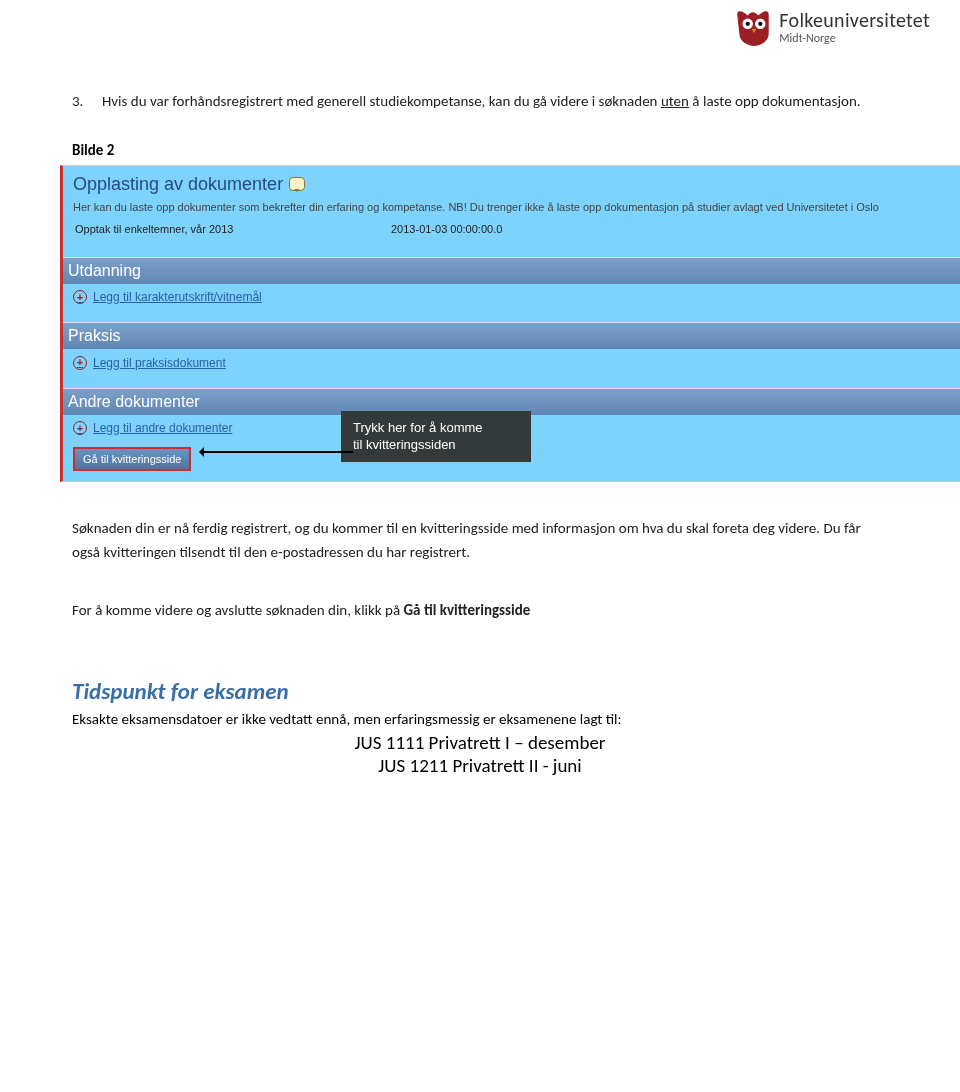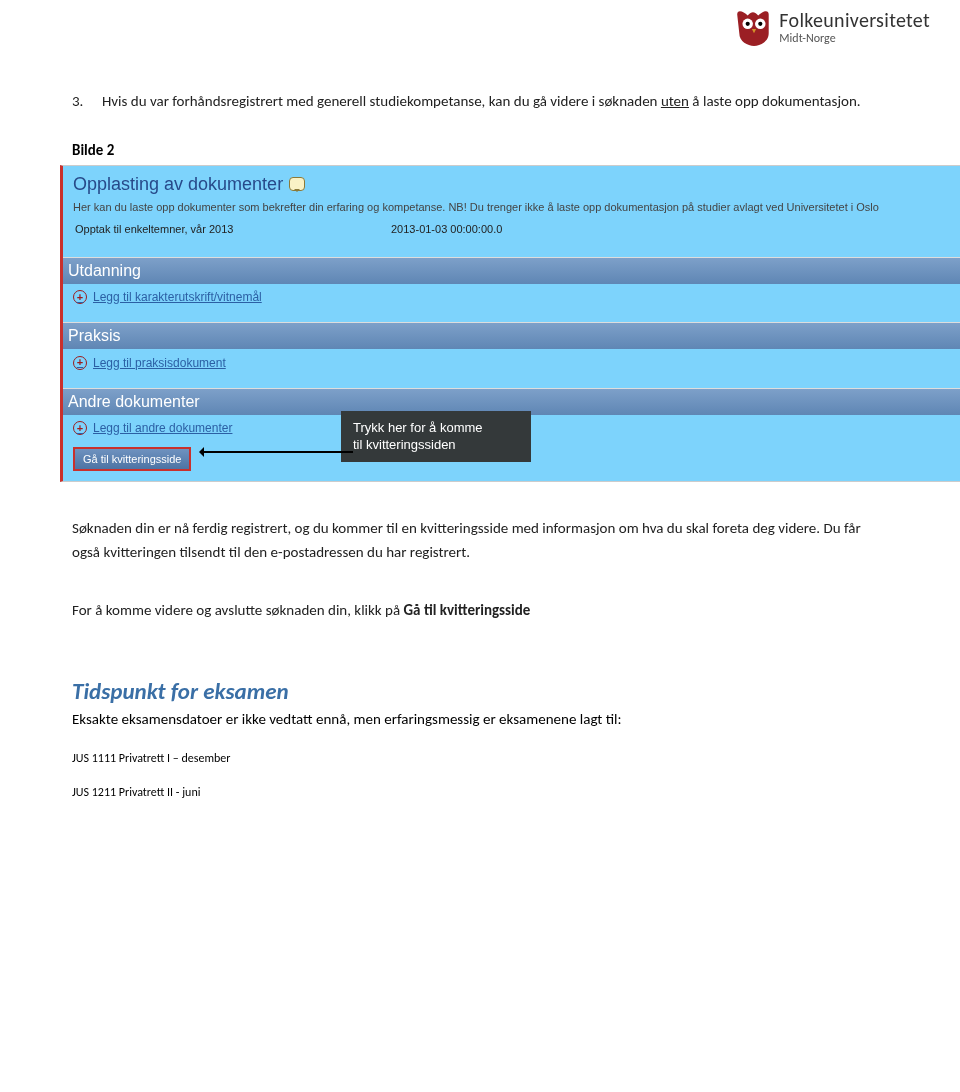--- a/index.html
+++ b/index.html
@@ -191,22 +191,22 @@
     font-style: italic;
     font-weight: 700;
     margin-top: 55px;
   }
   .exam-para {
     font-size: 15px;
     line-height: 1.55;
     margin-top: 3px;
   }
   .exam-line {
-    font-size: 12px;
-    margin-top: 20px;
+    font-size: 19px;
+    text-align: center;
   }
 </style>
 </head>
 <body>
 
 <div class="header-logo">
   <span class="logo-owl">
     <svg viewBox="0 0 40 40" width="42" height="42">
       <path fill="#9b1f24" d="M4 8 C4 3 10 5 14 9 C18 5 20 5 24 9 C28 5 34 3 34 8 L34 26 C34 34 26 38 20 38 C14 38 6 34 6 26 Z"></path>
       <circle cx="14" cy="17" r="5" fill="#fff"></circle>

